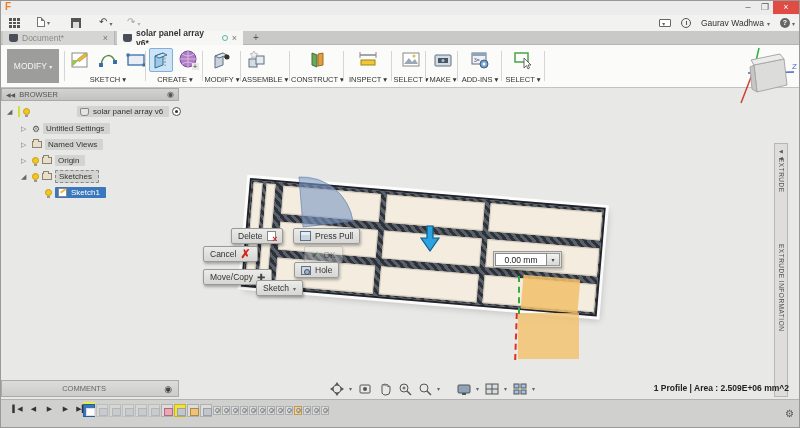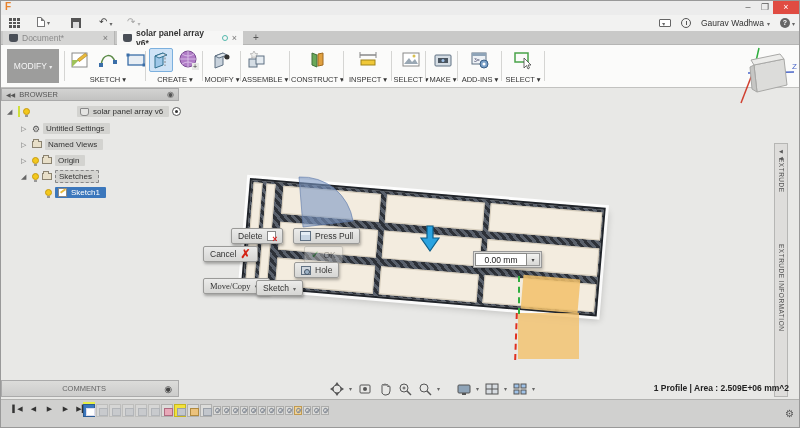--- a/index.html
+++ b/index.html
@@ -98,21 +98,21 @@
   .mini-cube { width:11px; height:10px; background:#c6d4e2; border:1px solid #5f7082; position:relative; flex:none;}
   .mini-cube:after { content:""; position:absolute; left:0; top:0; width:100%; height:3px; background:#e4edf5; }
   .mini-doc { width:9px; height:10px; background:#fff; border:1px solid #888; position:relative; flex:none;}
   .mini-doc:after { content:"×"; position:absolute; right:-3px; bottom:-4px; color:#d22; font-size:9px; font-weight:bold;}
   .mini-hole { width:10px; height:9px; background:#cfd6de; border:1px solid #5f7082; position:relative; flex:none;}
   .mini-hole:after { content:""; position:absolute; left:2px; top:2px; width:4px; height:4px; border:1px solid #456; border-radius:50%; background:#9fb3c6;}
   .red-x { color:#d42315; font-size:12px; font-weight:bold; line-height:10px; }
   .green-chk { color:#3fae46; font-size:10px; font-weight:bold; }
   .move-ico { color:#444; font-size:10px; line-height:9px; }
 
-  .dim-box { left:472px; top:250px; height:17px; display:flex; align-items:center; background:#dcdcda;
+  .dim-box { left:492px; top:250px; height:17px; display:flex; align-items:center; background:#dcdcda;
       border:1px solid #999; box-shadow:1px 2px 3px rgba(0,0,0,0.25); padding:1px; }
   .dim-input { width:52px; height:13px; background:#fff; border:1px solid #8a8a88; font-size:8.5px;
       text-align:center; line-height:12px; color:#222; }
   .dim-dd { width:13px; height:13px; background:linear-gradient(#f2f2f0,#d8d8d6); border:1px solid #999;
       border-left:none; font-size:6px; text-align:center; line-height:13px; color:#444; }
 
   
   .rstrip { left:773px; top:142px; width:14px; height:254px; background:#dedddb; border:1px solid #b6b6b4; }
   .vtext { position:absolute; writing-mode:vertical-rl; font-size:6.5px; color:#555; letter-spacing:0.5px; left:3px; }
 
@@ -416,21 +416,21 @@
     <span>Press Pull</span>
   </div>
   <div class="mchip" style="left:202px; top:245px;">
     <span>Cancel</span>
     <span class="red-x">✗</span>
   </div>
   <div class="mchip" style="left:303px; top:245px; opacity:0.4;">
     <span class="green-chk">✓</span>
     <span>OK</span>
   </div>
-  <div class="mchip" style="left:202px; top:277px;font-family:Liberation Serif, serif;">
+  <div class="mchip" style="left:202px; top:268px;">
     <span>Move/Copy</span>
     <span class="move-ico">✚</span>
   </div>
   <div class="mchip" style="left:293px; top:261px;">
     <span class="mini-hole"></span>
     <span>Hole</span>
   </div>
   <div class="mchip" style="left:255px; top:279px;">
     <span>Sketch</span>
     <span class="tiny-chv">▾</span>

